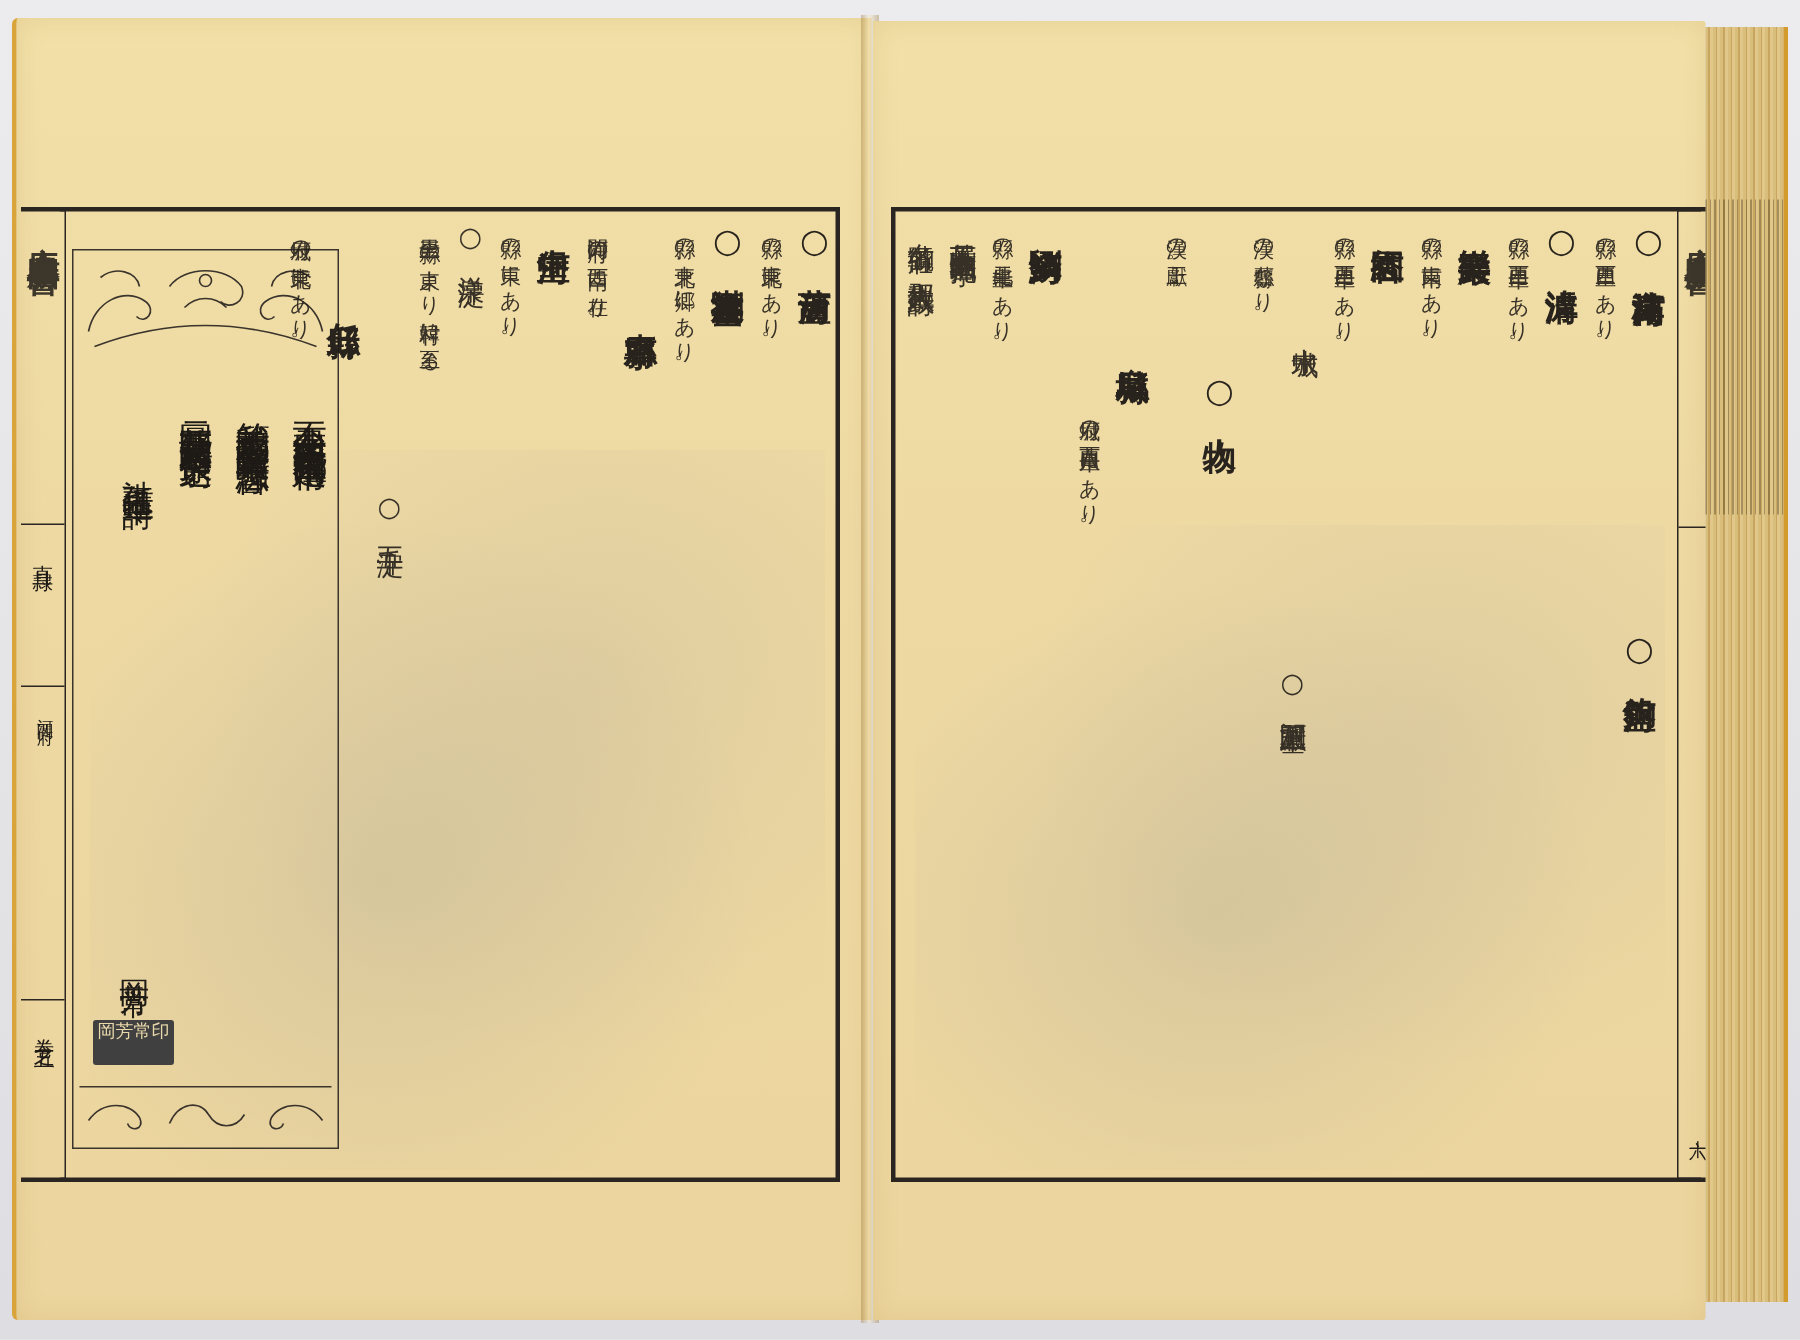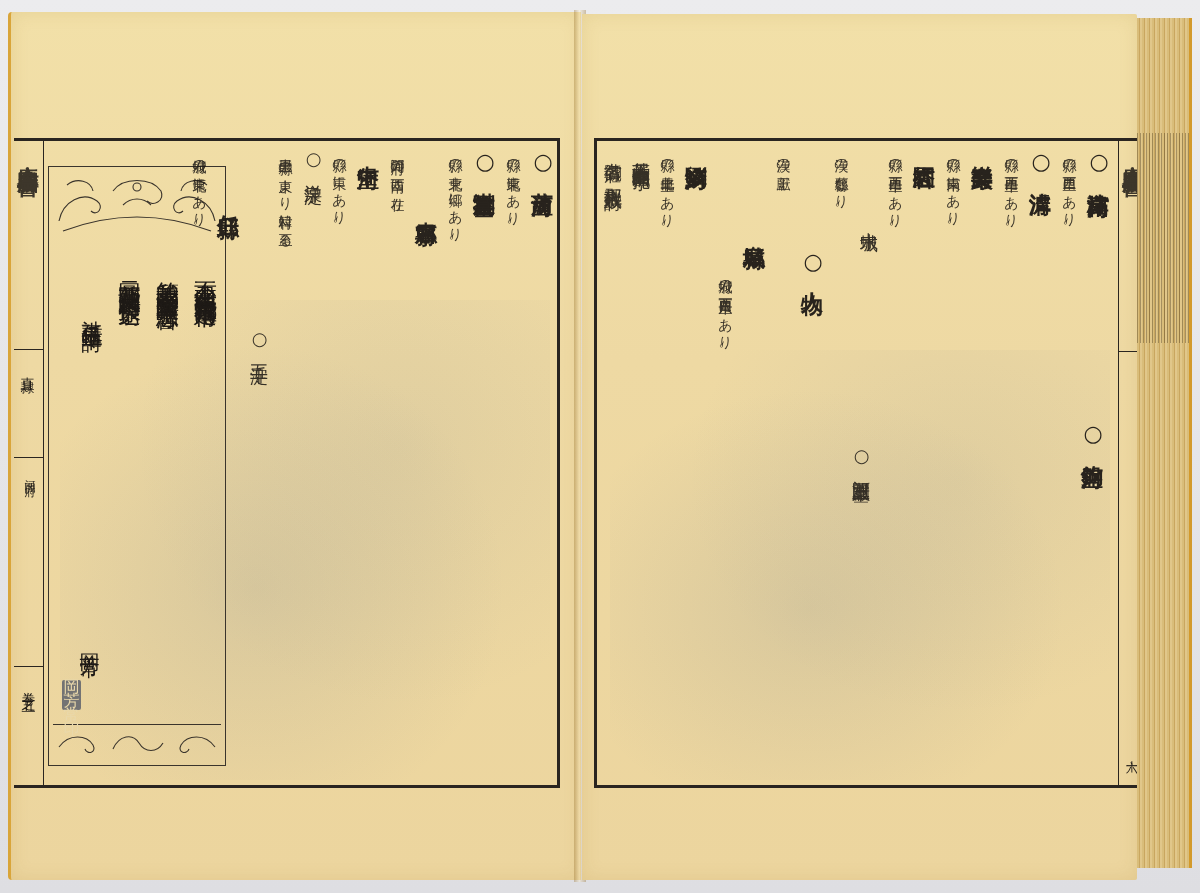--- a/index.html
+++ b/index.html
@@ -64,22 +64,22 @@
   }
   .cartouche .orn-top { top:4px; }
   .cartouche .orn-bottom { bottom:4px; height:36px; border-top:1px solid #3a342c; }
   .poem {
     position:absolute; left:12px; top:96px; width:160px; height:450px;
     display:flex; flex-direction:row-reverse; gap:8px;
   }
   .poem .col { font-size:23px; line-height:30px; letter-spacing:2px; }
   .poem .col.small { font-size:21px; }
   .seal {
-    position:absolute; left:62px; top:680px; width:19px; height:30px;
-    background:#737373; color:#e9d8aa; font-size:16px; line-height:14px; text-align:center;
+    position:absolute; left:62px; top:680px; width:54px; height:30px;
+    background:#404040; color:#e9d8aa; font-size:12px; line-height:14px; text-align:center;
     border-radius:2px;
   }
 
   
   .body-cols {
     position:absolute; display:flex; flex-direction:row-reverse; gap:6px;
   }
   .body-left  { left:236px; top:148px; width:320px; height:630px; }
   .body-right { left:600px; top:148px; width:512px; height:630px; }
   .tcol { font-size:14px; line-height:20px; letter-spacing:1px; opacity:.88; }

